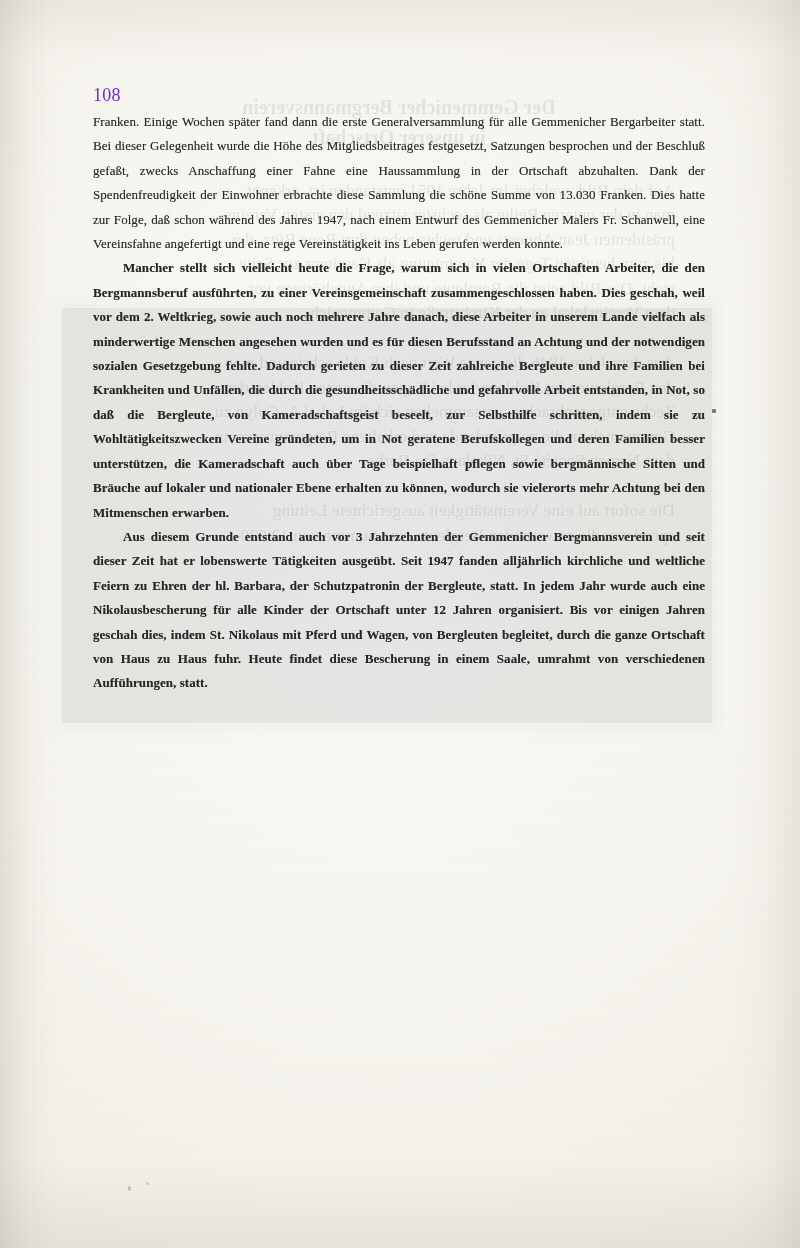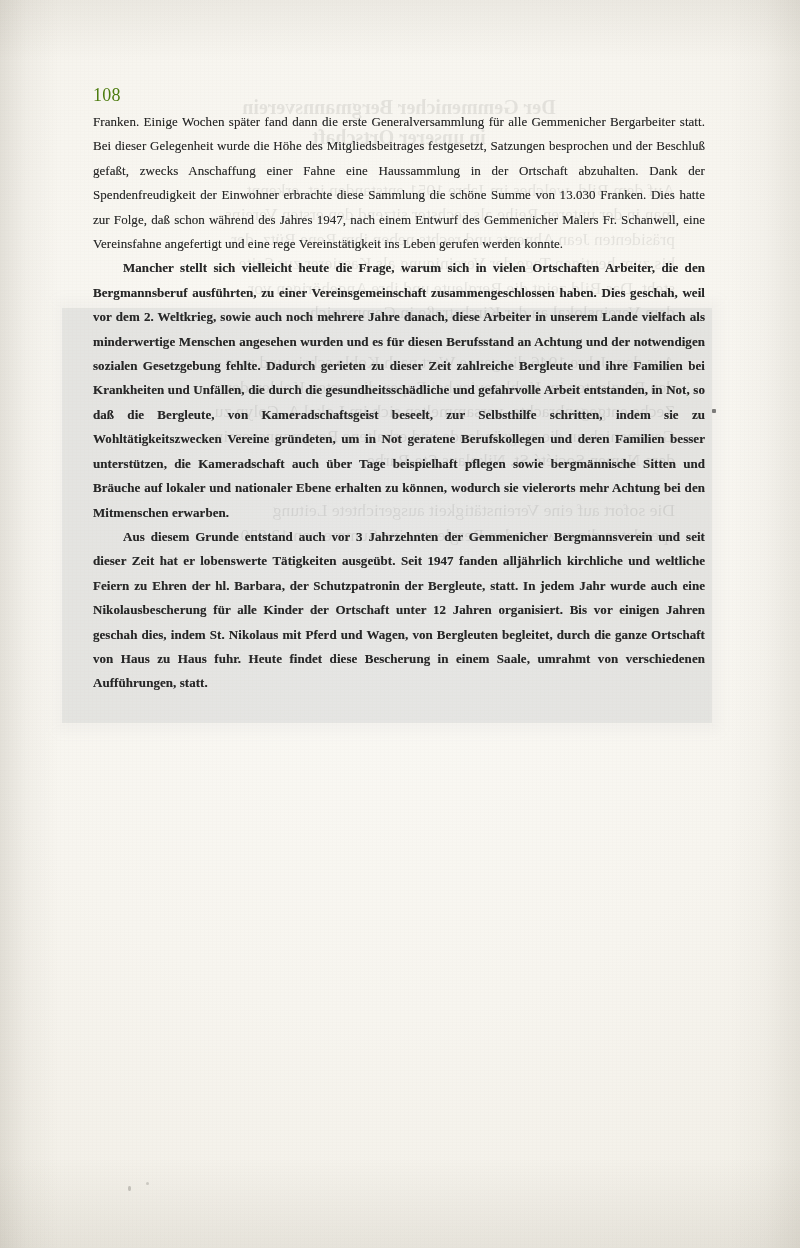--- a/index.html
+++ b/index.html
@@ -136,21 +136,21 @@
   #bleed-layer p { margin: 0; text-indent: 30px; }
   #bleed-layer .spacer { height: 26px; }
 
   
   #folio {
     position: absolute;
     left: 93px;
     top: 84px;
     font-size: 18px;
     line-height: 22px;
-    color: #4d7c0f;
+    color: #6d28d9;
     letter-spacing: 0.2px;
   }
 
   #textblock {
     position: absolute;
     left: 93px;
     top: 110px;
     width: 612px;
     color: #272727;
     font-size: 13px;

